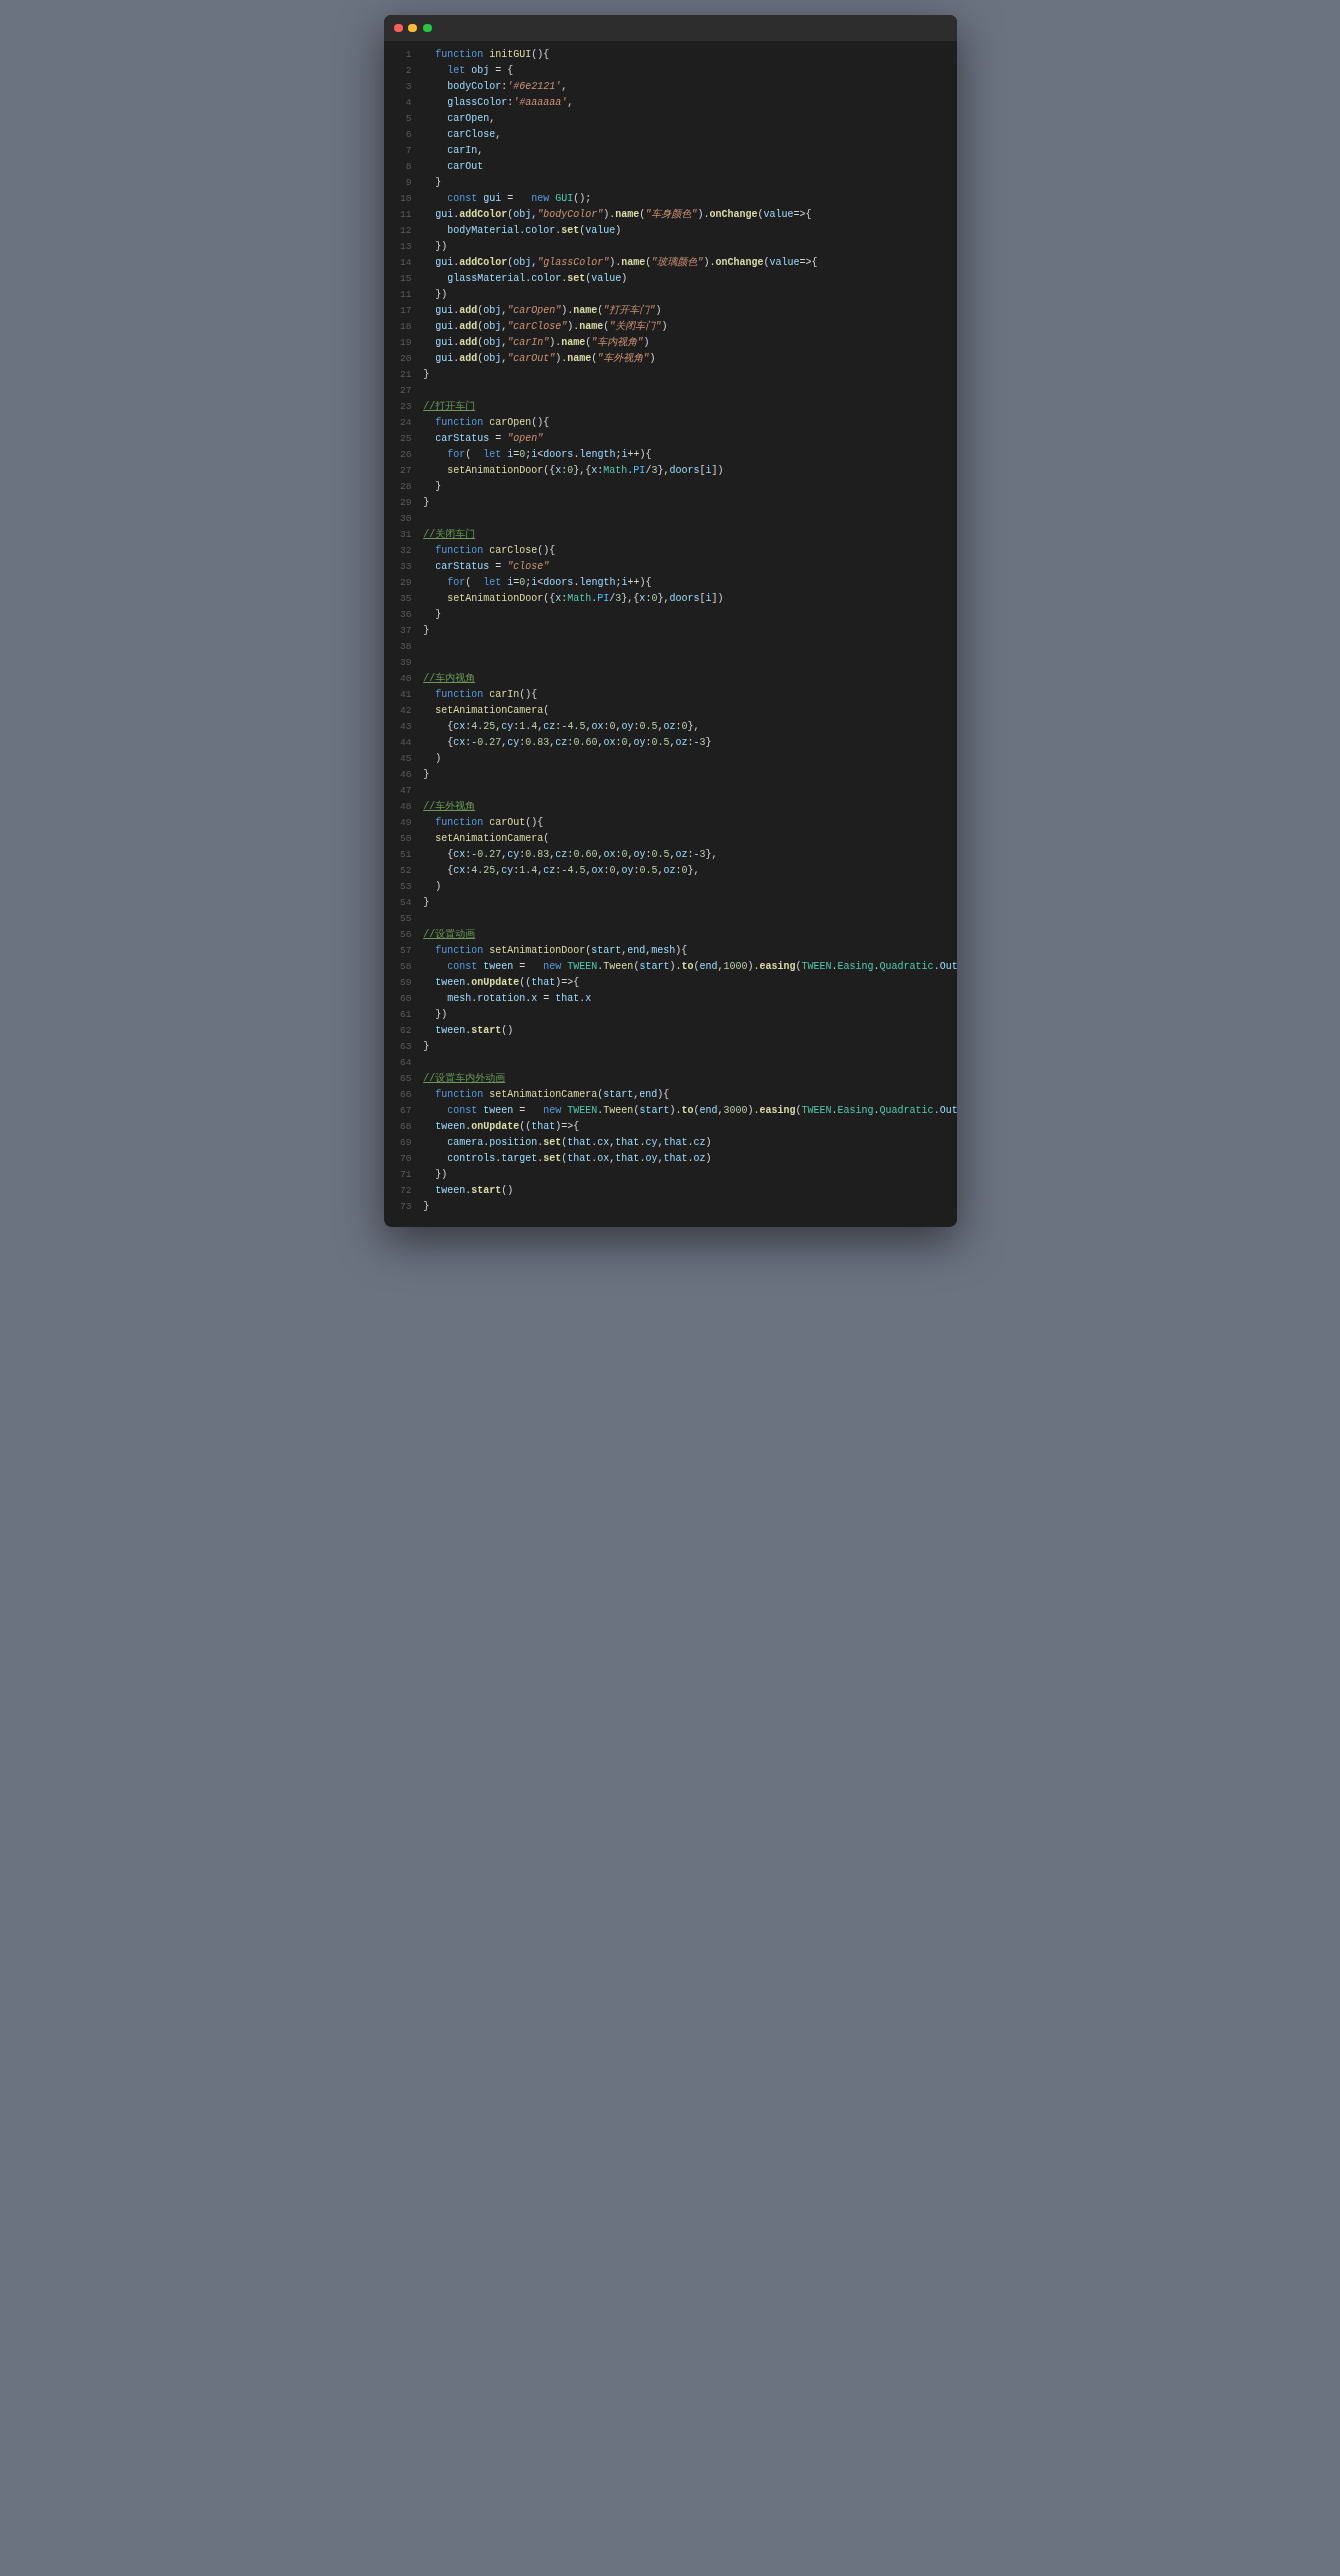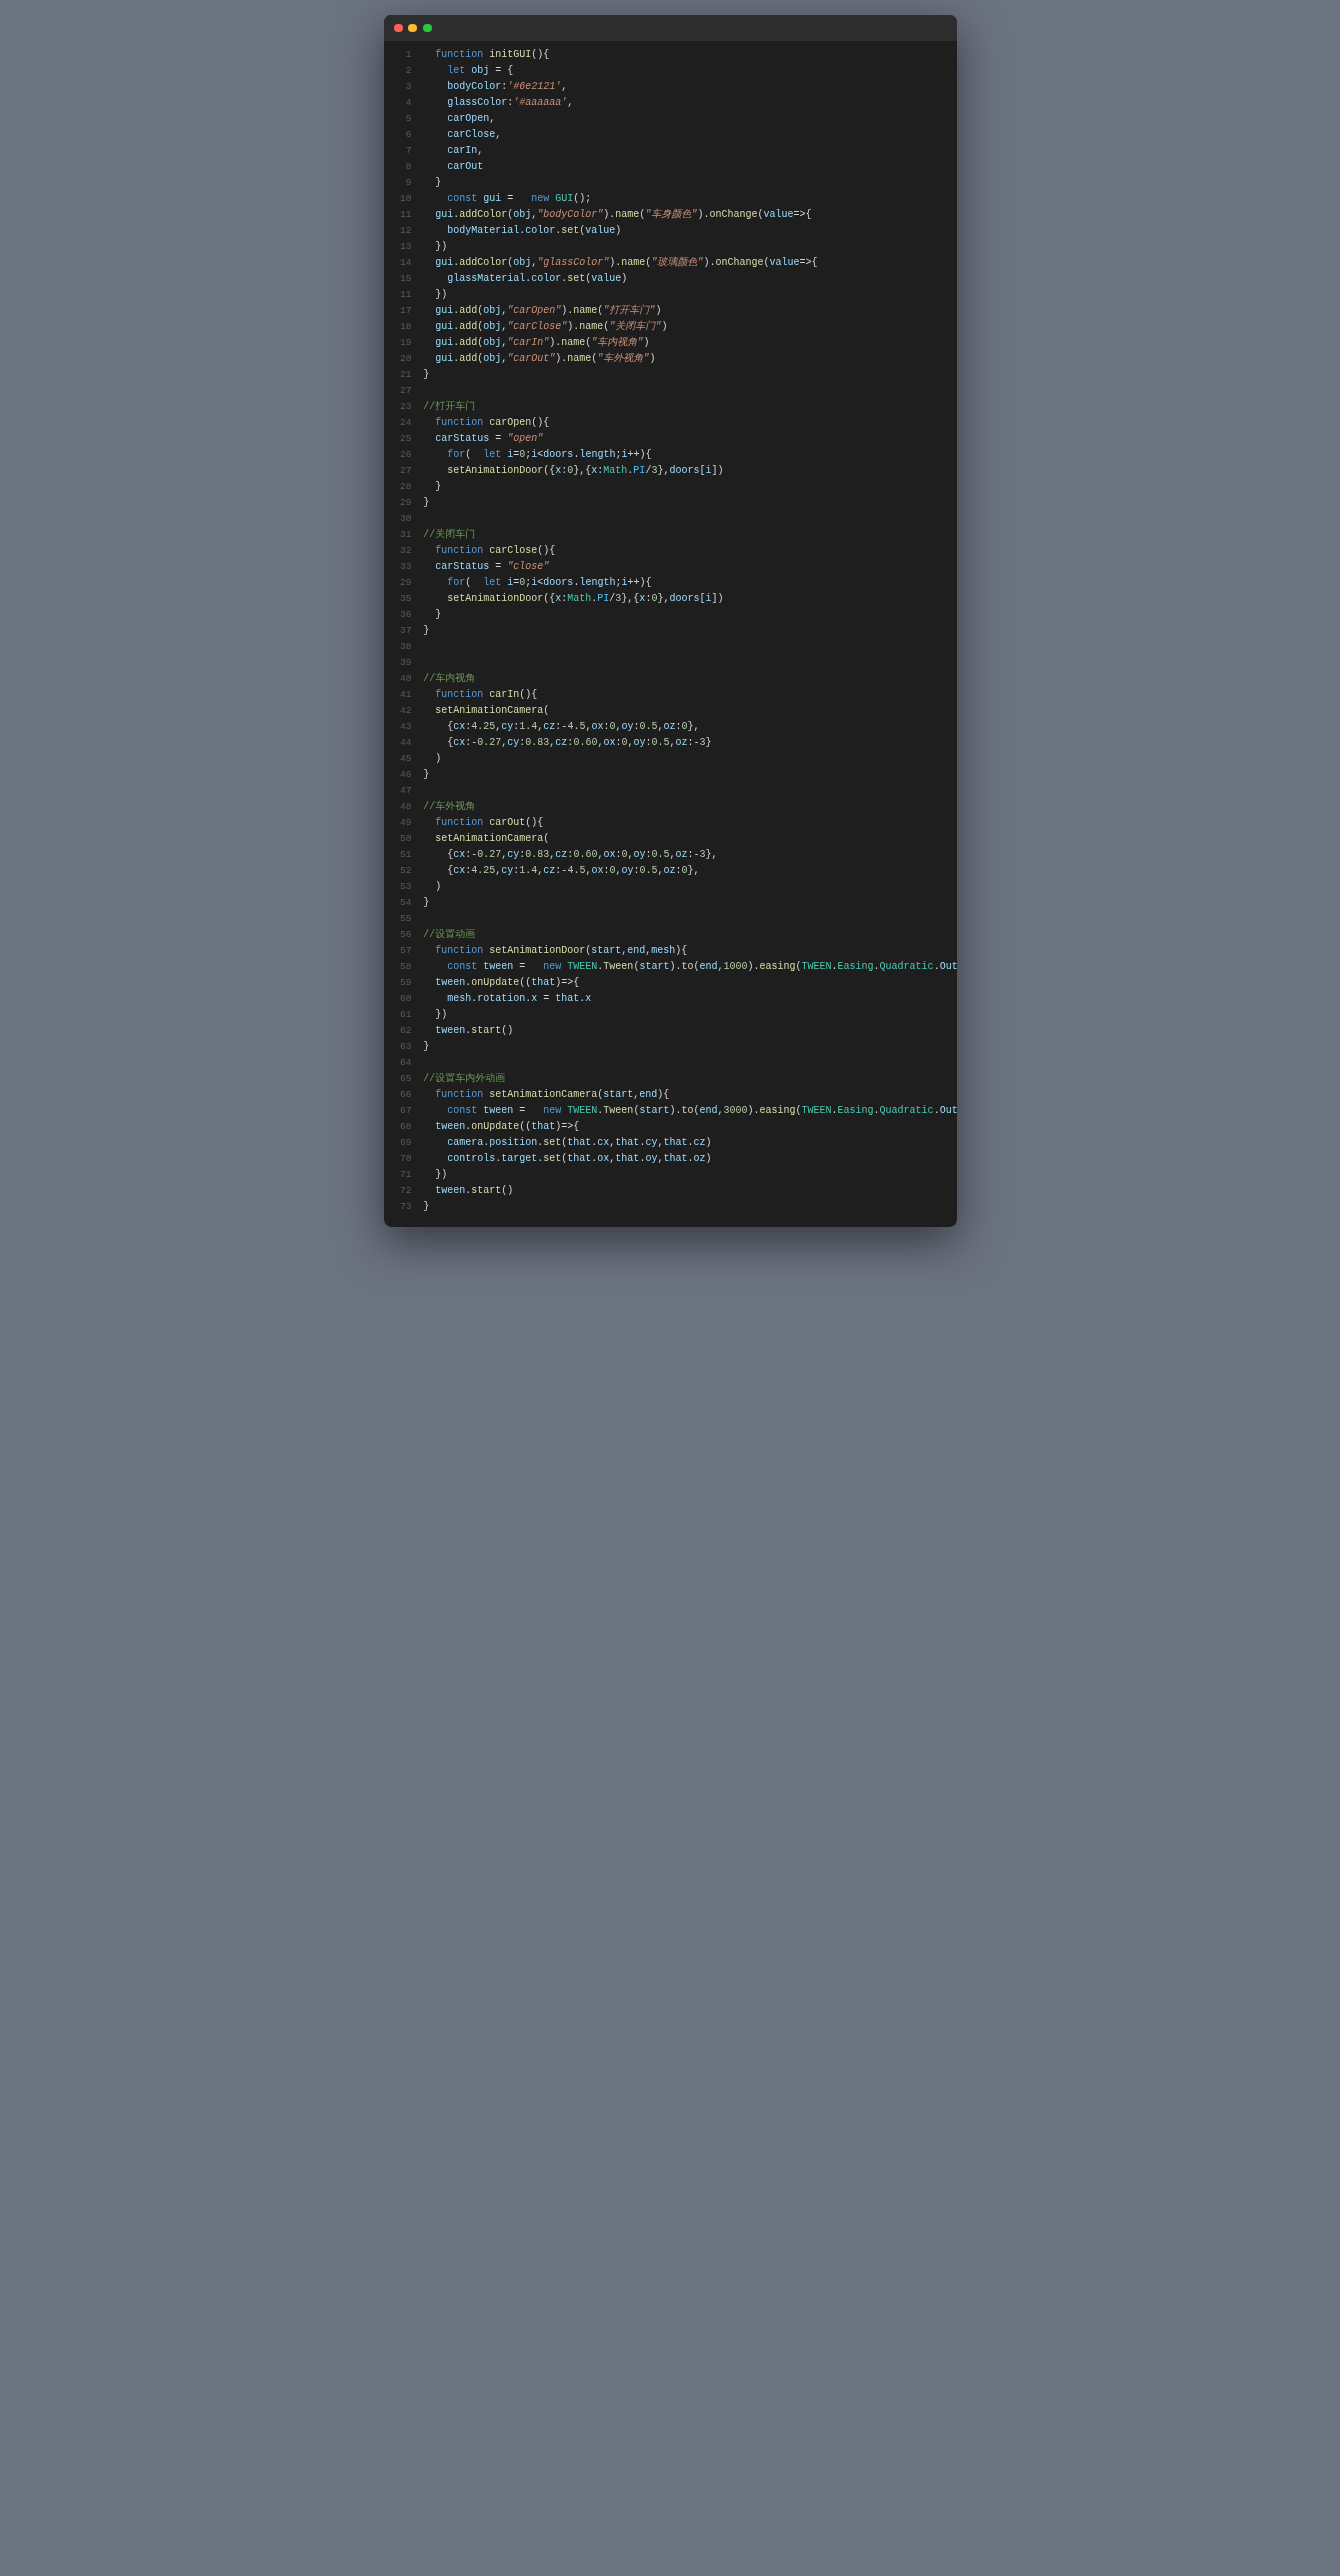--- a/index.html
+++ b/index.html
@@ -59,24 +59,24 @@
     .code-text {
       color: #d4d4d4;
       white-space: pre;
       font-size: 10px;
     }
     
     .kw { color: #569cd6; margin-left: 12px; }       
     .fn { color: #dcdcaa; text-align: right; }       
     .str { color: #ce9178; font-style: italic; }      
     .num { color: #b5cea8; }      
-    .cmt { color: #6a9955; }      
+    .cmt { color: #6a9955; text-decoration: underline; }      
     .prop { color: #9cdcfe; }     
     .punc { color: #d4d4d4; }     
-    .method { color: #dcdcaa; }   
+    .method { color: #dcdcaa; font-weight: bold; }   
     .cls { color: #4ec9b0; }      
     .param { color: #9cdcfe; }    
     .op { color: #d4d4d4; }  
     .cn { color: #4fc1ff; }       
   </style>
 </head>
 <body>
 
 <div class="window">
   <div class="title-bar">

